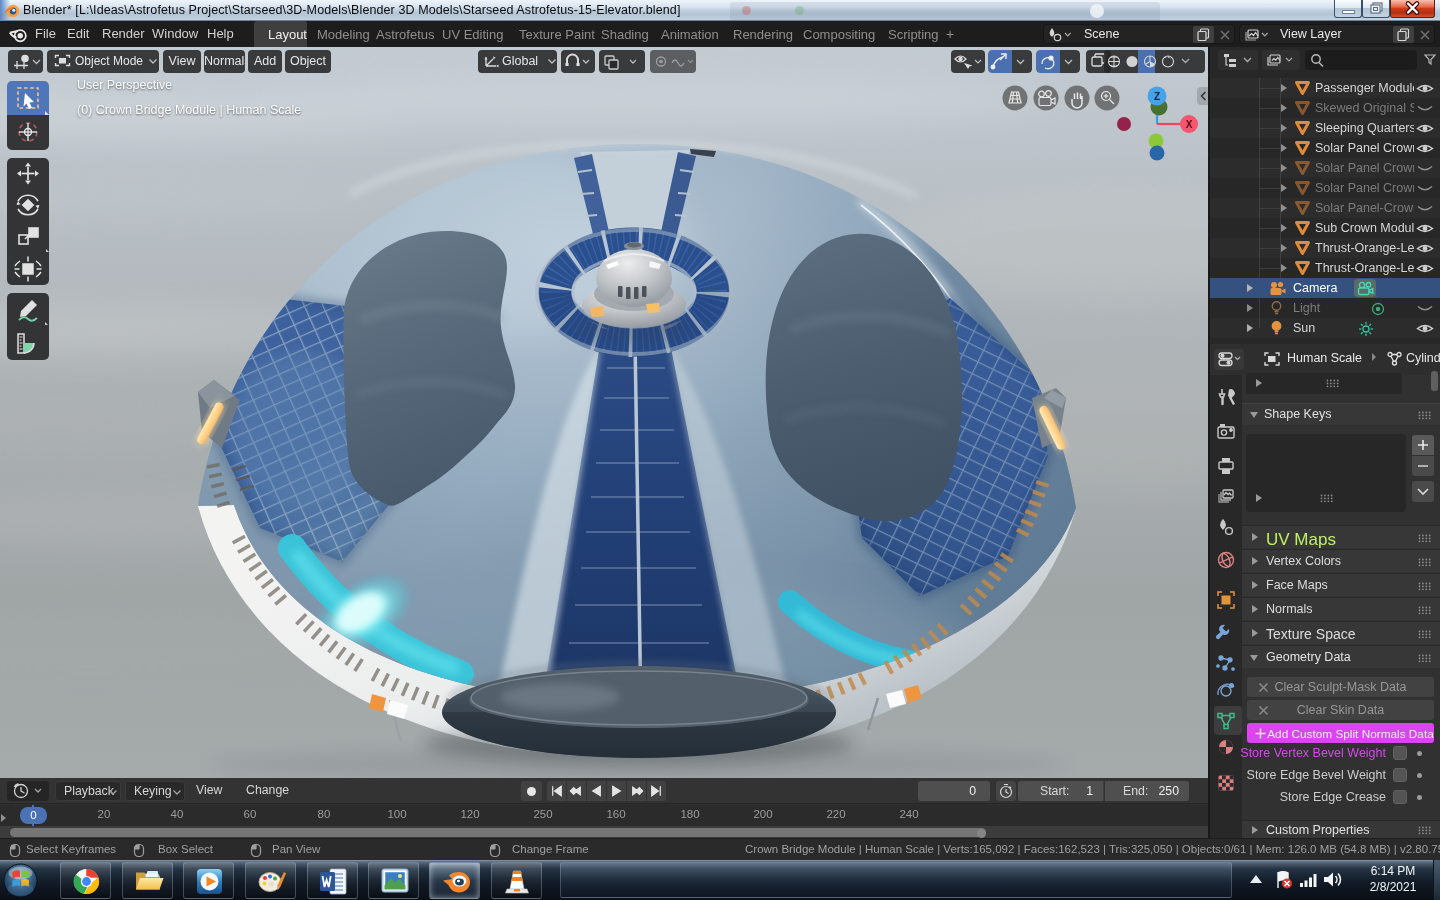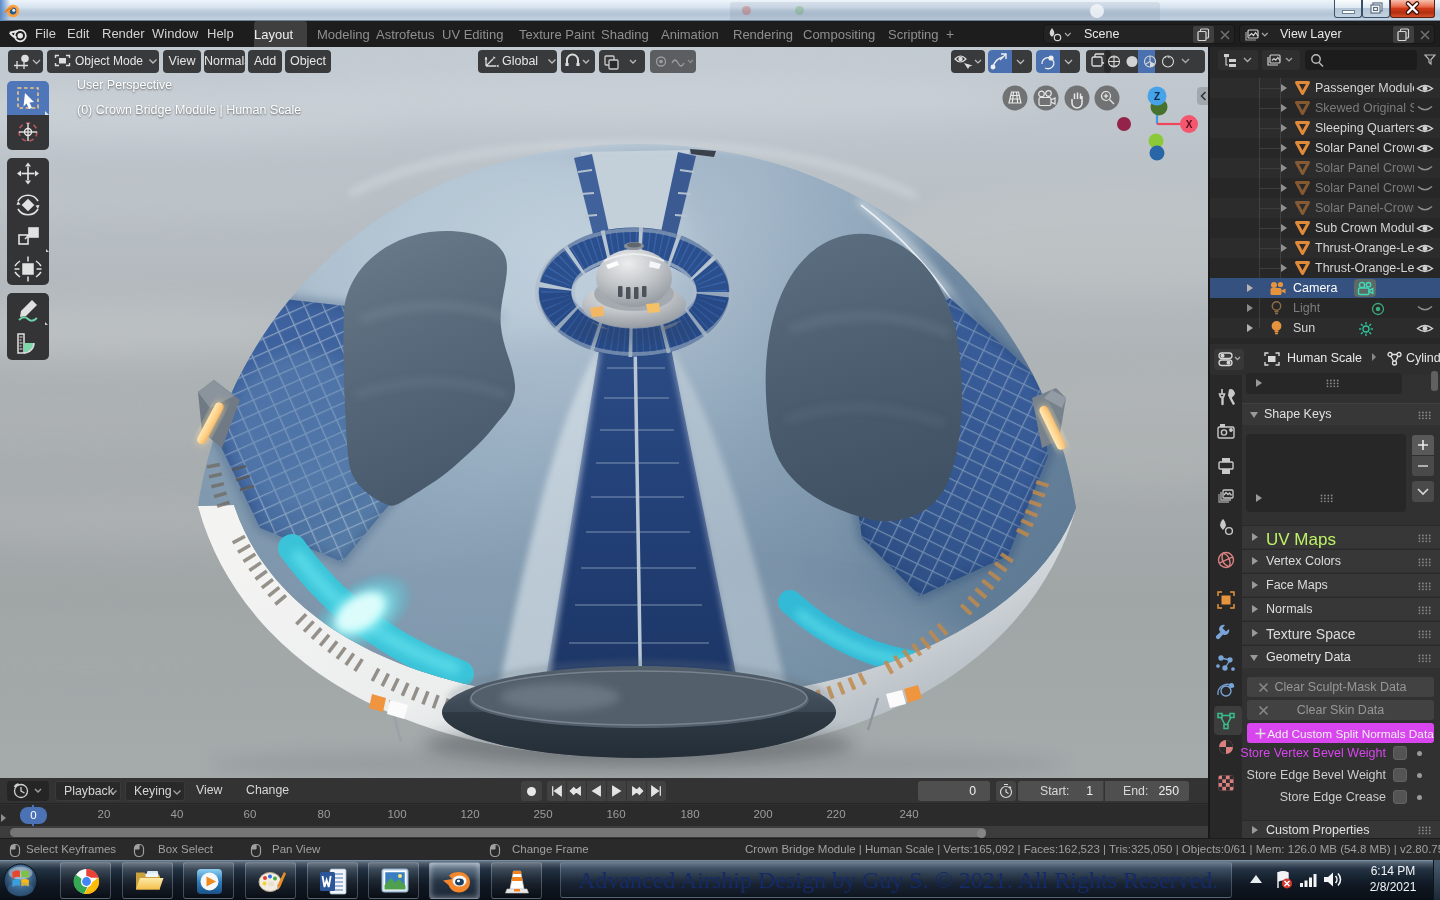--- a/index.html
+++ b/index.html
@@ -554,20 +554,21 @@
     <div class="abs" style="left:742px;top:6px;width:9px;height:9px;border-radius:50%;background:rgba(200,60,50,0.3);"></div>
     <div class="abs" style="left:795px;top:6px;width:9px;height:9px;border-radius:50%;background:rgba(80,160,70,0.28);"></div>
     <div class="abs" style="left:1090px;top:4px;width:14px;height:14px;border-radius:50%;background:rgba(245,248,250,0.8);"></div>
     <svg class="abs" style="left:4px;top:2px;" width="17" height="17" viewBox="0 0 17 17">
       <circle cx="9" cy="9" r="6.2" fill="#ff9f3e"></circle>
         <circle cx="9" cy="9" r="3.4" fill="#2a5b8a"></circle>
         <circle cx="9.8" cy="8.2" r="1.5" fill="#e8f0f6"></circle>
       <path d="M1 7.5 L9 5.5 L5 9.5 Z" fill="#ff9f3e"></path>
         <path d="M1.2 10.5 q3-4.5 7.5-4" stroke="#e87d1e" stroke-width="1.6" fill="none"></path>
     </svg>
+    <div class="ttext">Blender* [L:\Ideas\Astrofetus Project\Starseed\3D-Models\Blender 3D Models\Starseed Astrofetus-15-Elevator.blend]</div>
 
     <div class="abs" style="left:1334px;top:0;width:28px;height:18px;border:1px solid #39506b;border-top:none;border-radius:0 0 3px 3px; background:linear-gradient(180deg,#fbfdfe 0%,#dfe9f2 45%,#b5c6d6 50%,#c2d2e0 100%);">
       <div class="abs" style="left:7px;top:10px;width:13px;height:4px;background:#fdfdfd;border:1px solid #6b7f94;"></div>
     </div>
     <div class="abs" style="left:1362px;top:0;width:28px;height:18px;border:1px solid #39506b;border-top:none;border-radius:0 0 3px 3px; background:linear-gradient(180deg,#fbfdfe 0%,#dfe9f2 45%,#b5c6d6 50%,#c2d2e0 100%);">
       <svg width="26" height="16" viewBox="0 0 26 16">
           <g fill="none" stroke="#5a6e82" stroke-width="1.2">
             <rect x="10" y="3" width="9" height="8" fill="#fff"></rect>
             <rect x="8" y="5" width="9" height="8" fill="#fff"></rect>
             <rect x="10.5" y="7.5" width="4" height="3" fill="none"></rect>
@@ -588,21 +589,21 @@
           <circle cx="13" cy="12" r="6.5"></circle>
           <circle cx="13" cy="12" r="2.2" fill="#e8e8e8"></circle>
           <path d="M1 8.5 L10 6.5 M1 8.5 q4.5 6.5 7.5 4.5" stroke-width="2.4"></path>
         </g>
     </svg>
     <div class="m" style="left:35px;">File</div>
     <div class="m" style="left:67px;">Edit</div>
     <div class="m" style="left:102px;">Render</div>
     <div class="m" style="left:152px;">Window</div>
     <div class="m" style="left:207px;">Help</div>
-    <div class="wtab" style="left:254px; width:53px; background:#3f3f3f; color:#f0f0f0; text-align:left; border-radius:3px 3px 0 0;">Layout</div>
+    <div class="wtab" style="left:254px; width:53px; background:#3f3f3f; color:#f0f0f0; text-align:right; border-radius:3px 3px 0 0;">Layout</div>
     <div class="wtab" style="left:317px;">Modeling</div>
     <div class="wtab" style="left:376px;">Astrofetus</div>
     <div class="wtab" style="left:442px;">UV Editing</div>
     <div class="wtab" style="left:519px;">Texture Paint</div>
     <div class="wtab" style="left:601px;">Shading</div>
     <div class="wtab" style="left:661px;">Animation</div>
     <div class="wtab" style="left:733px;">Rendering</div>
     <div class="wtab" style="left:803px;">Compositing</div>
     <div class="wtab" style="left:888px;">Scripting</div>
     <div class="wtab" style="left:946px; font-size:14px;">+</div>
@@ -1480,21 +1481,20 @@
     <div class="tile" style="left:491px;">
         <svg width="28" height="28" viewBox="0 0 28 28">
           <path d="M10.5 4 L17.5 4 L21 22 L7 22 Z" fill="#fff" stroke="#d0d0d0" stroke-width="0.6"></path>
           <path d="M9.3 10 L18.7 10 L19.6 14 L8.4 14 Z" fill="#f58220"></path>
           <path d="M10.1 4 L17.9 4 L18.5 7 L9.5 7 Z" fill="#f58220"></path>
           <path d="M4 22 L24 22 L25.5 26 L2.5 26 Z" fill="#e8e8e8" stroke="#c0c0c0" stroke-width="0.6"></path>
           <rect x="11" y="22" width="6" height="2.5" fill="#f58220"></rect>
         </svg>
       </div>
     <div class="abs" style="left:560px;top:2px;width:672px;height:36px;background:linear-gradient(180deg,rgba(150,175,205,0.30),rgba(90,115,150,0.14) 55%,rgba(40,60,90,0.12));border:1px solid rgba(190,210,235,0.25);border-radius:3px;"></div>
-    <div class="abs" style="left:578px;top:7px;font-family:'Liberation Serif',serif;font-size:24px;color:#152a66;white-space:nowrap;">Advanced Airship Design by Guy S. © 2021. All Rights Reserved.</div>
     <div class="abs" style="left:1250px;top:15px;width:0;height:0;border-bottom:8px solid #e8eef2;border-left:6px solid transparent;border-right:6px solid transparent;"></div>
     <svg class="abs" style="left:1274px;top:10px;" width="20" height="20" viewBox="0 0 20 20">
         <path d="M4 2 V18 M4 3 q5-2.5 10 0 V11 q-5-2.5-10 0" fill="#f2f4f6" stroke="#f2f4f6" stroke-width="1.4"></path>
         <circle cx="13" cy="13.5" r="5" fill="#d63a2f"></circle>
         <path d="M10.5 11 L15.5 16 M15.5 11 L10.5 16" stroke="#fff" stroke-width="1.5"></path>
       </svg>
     <svg class="abs" style="left:1299px;top:12px;" width="20" height="16" viewBox="0 0 20 16">
         <g fill="#f2f4f6">
           <rect x="1" y="11" width="3" height="4"></rect>
           <rect x="5.5" y="8.5" width="3" height="6.5"></rect>

